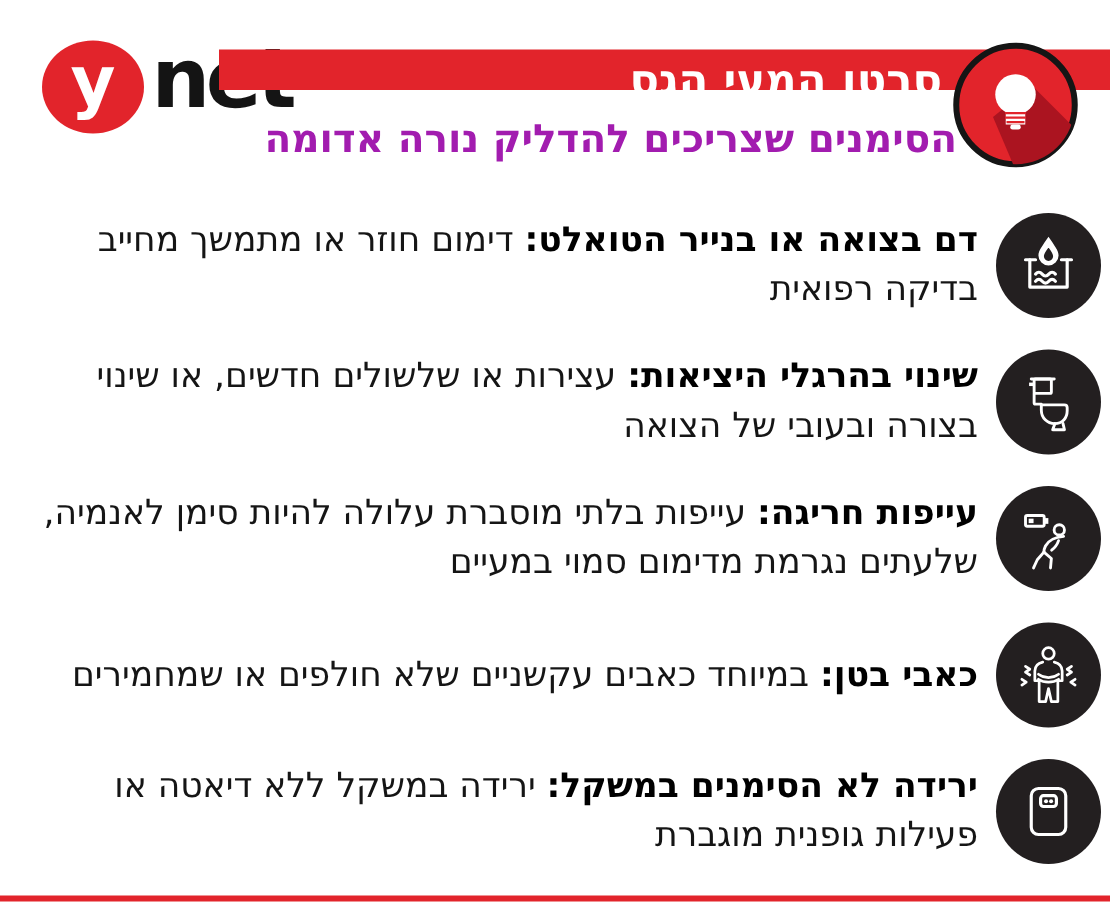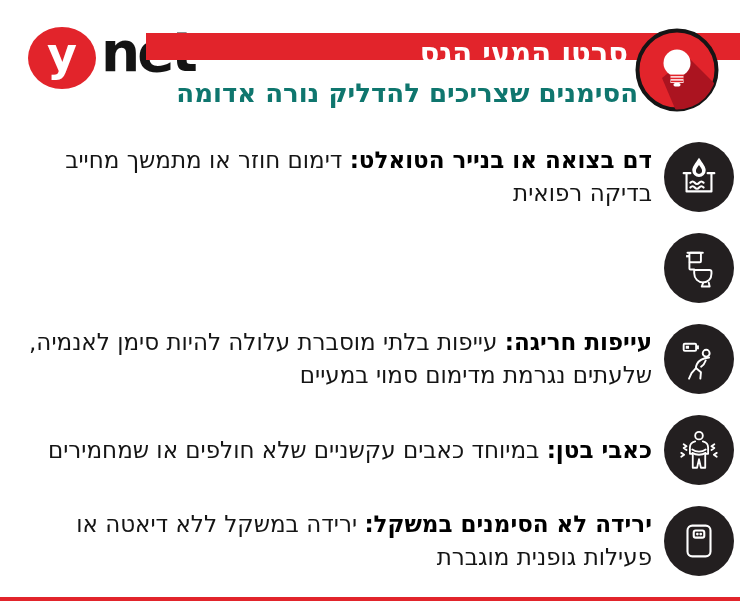--- a/index.html
+++ b/index.html
@@ -37,21 +37,21 @@
     position:absolute;top:33px;left:146px;right:0;height:27px;
     background:var(--red);
   }
   .banner-title{
     color:#fff;font-weight:bold;font-size:29px;line-height:41px;
     text-align:right;padding-right:0;padding-left:0;
     position:absolute;right:112px;top:0;white-space:nowrap;
   }
   .subtitle{
     position:absolute;top:78px;right:102px;
-    color:#0f766e;font-weight:bold;font-size:26px;white-space:nowrap;
+    color:#a21caf;font-weight:bold;font-size:26px;white-space:nowrap;
   }
   .bulb-badge{
     position:absolute;left:633px;top:26px;width:88px;height:88px;
   }
   
   .items{
     position:absolute;top:142px;left:0;right:0;
     display:flex;flex-direction:column;gap:21px;
     padding:0 6px 0 1px;
   }
@@ -131,20 +131,24 @@
     <div class="item">
       <div class="item-icon">
         <svg width="46" height="46" viewBox="0 0 48 48" fill="none" stroke="#fff" stroke-width="2" stroke-linecap="round" stroke-linejoin="round">
           <rect x="14" y="8" width="12" height="10" rx="1"></rect>
           <path d="M12 8 h16"></path>
           <rect x="10.5" y="10.5" width="3.5" height="2.4" fill="#fff" stroke="none"></rect>
           <path d="M14 18 v6.5 c0 .6 .4 1 1 1 h4 v4 c0 5.6 4.2 9.5 9.3 9.5 c5.3 0 8.7 -3.8 8.7 -9 v-2 c0 -1.2 -.9 -2 -2 -2 H19"></path>
           <path d="M28.5 39 l-1.6 4.3 h8.2 l-1 -4.3"></path>
         </svg>
       </div>
+      <div class="item-text">
+        <b>שינוי בהרגלי היציאות:</b>
+        <span>עצירות או שלשולים חדשים, או שינוי בצורה ובעובי של הצואה</span>
+      </div>
     </div>
 
     <div class="item">
       <div class="item-icon">
         <svg width="46" height="46" viewBox="0 0 48 48" fill="none" stroke="#fff" stroke-width="2" stroke-linecap="round" stroke-linejoin="round">
           <rect x="8" y="8" width="13" height="7.5" rx="1.2"></rect>
           <rect x="21.5" y="9.8" width="2.4" height="4" fill="#fff" stroke="none"></rect>
           <rect x="10.2" y="10.2" width="3.4" height="3.1" fill="#fff" stroke="none"></rect>
           <circle cx="31.5" cy="18" r="3.6"></circle>
           <path d="M34.5 22.5 c-6 .6 -10.5 2.6 -12.6 6.7 c-.8 1.6 -1.1 2.9 -1.1 4.3"></path>

